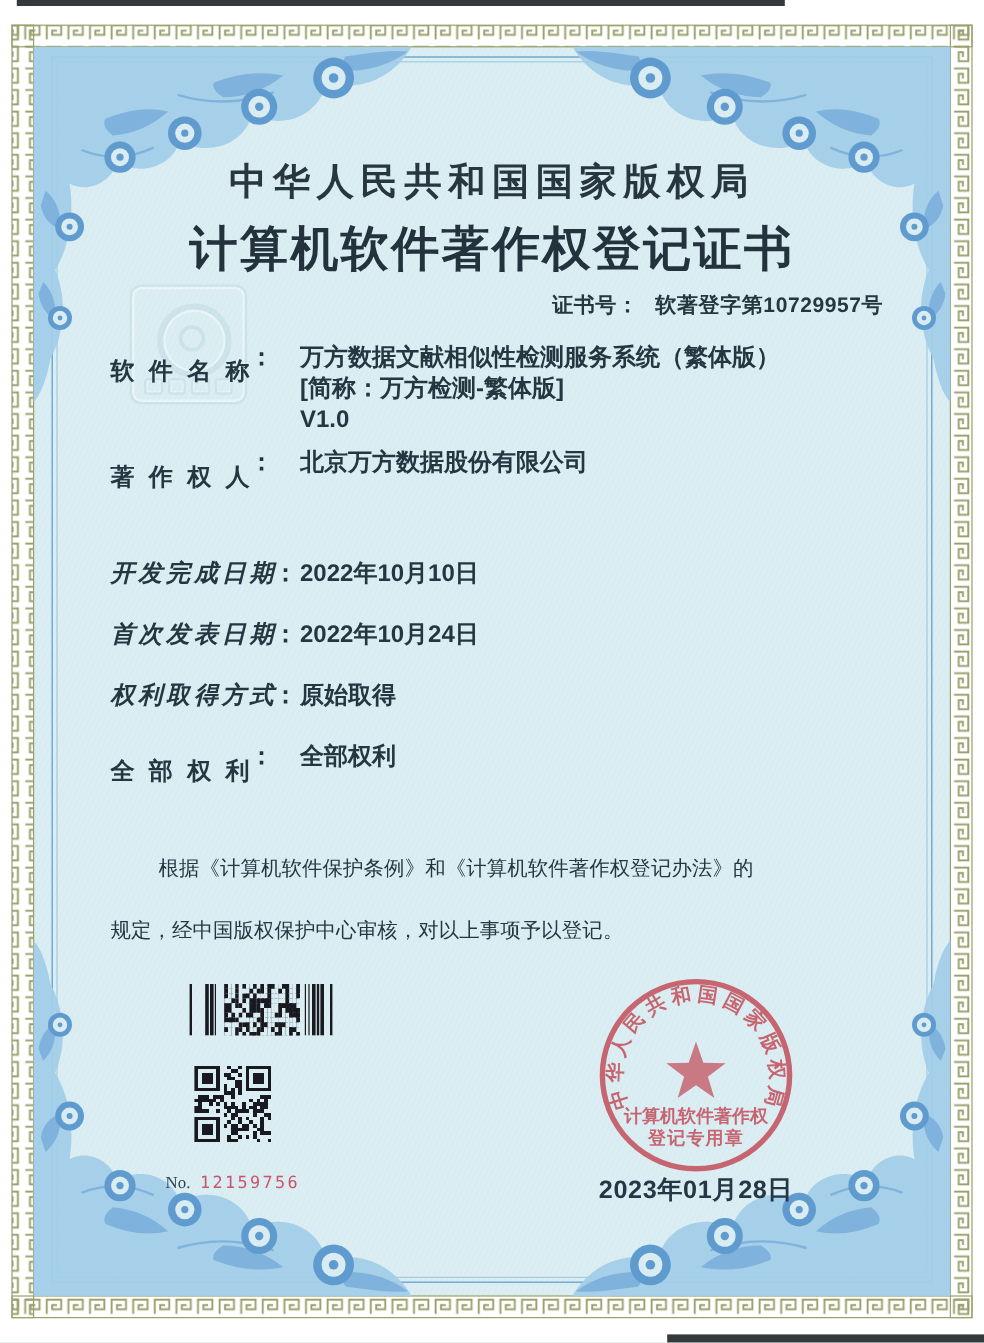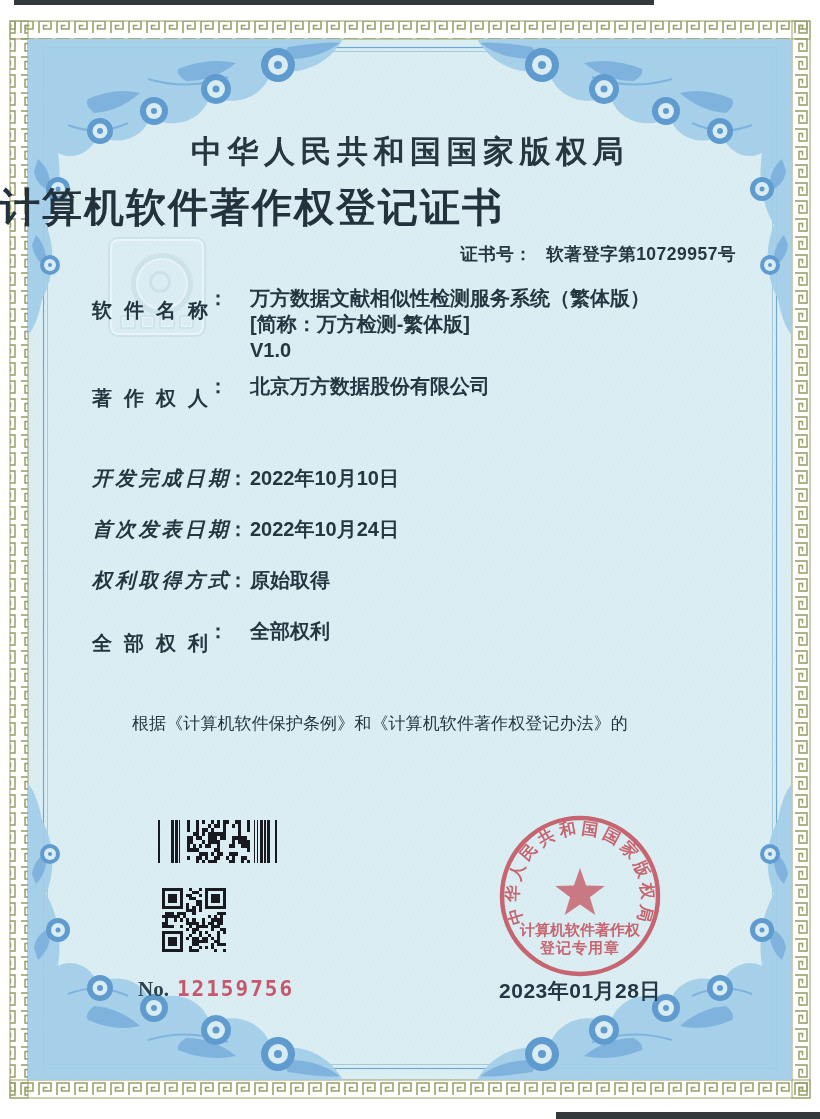--- a/index.html
+++ b/index.html
@@ -17,35 +17,35 @@
         border:2px solid rgba(163,195,207,.45);box-shadow:inset 0 0 0 2px rgba(255,255,255,.75);}
   #watermark .ring{position:absolute;left:50%;top:42%;width:52px;height:52px;margin:-26px 0 0 -26px;border-radius:50%;
         border:5px solid rgba(163,195,207,.45);box-shadow:inset 0 0 0 2px rgba(255,255,255,.7);}
   #watermark .dot{position:absolute;left:50%;top:42%;width:16px;height:16px;margin:-8px 0 0 -8px;border-radius:50%;
         border:3px solid rgba(163,195,207,.5);}
   #watermark .pills{position:absolute;left:10px;right:10px;bottom:6px;display:flex;gap:4px;justify-content:center;}
   #watermark .pills i{width:14px;height:10px;border-radius:3px;border:2px solid rgba(163,195,207,.4);
         box-shadow:inset 0 0 0 1px rgba(255,255,255,.7);}
   
   #authority{left:0;top:131px;width:100%;text-align:center;font-size:31px;font-weight:bold;letter-spacing:5.5px;color:#27363f;}
-  #main-title{left:0;top:180px;width:100%;font-size:40px;font-weight:bold;letter-spacing:2px;color:#23323c;}
+  #main-title{left:0;top:180px;width:100%;text-align:center;font-size:40px;font-weight:bold;letter-spacing:2px;color:#23323c;}
   #certno{top:242px;right:84px;font-size:17.5px;font-weight:bold;letter-spacing:.5px;color:#25363f;}
   #certno .gap{display:inline-block;width:14px;}
   
   .row{position:absolute;left:92px;right:40px;font-size:20px;font-weight:bold;line-height:26px;color:#243741;}
   .lbl{display:inline-block;text-align:justify;text-align-last:justify;vertical-align:top;}
   .w4{width:116px;margin-top:12px;} .w6{width:136px;font-style:italic;}
   .val{position:absolute;left:158px;top:0;white-space:nowrap;}
   
   .stmt{position:absolute;font-size:17px;font-weight:normal;letter-spacing:.1px;white-space:nowrap;color:#243741;}
   
   #barcode{left:157px;top:820px;}
   #qr{left:162px;top:888px;}
   
-  #serial{left:138px;top:977px;font-size:21px;font-weight:bold;}
+  #serial{left:138px;top:977px;font-size:14px;font-weight:normal;}
   #serial .prefix{font-family:"Liberation Serif","DejaVu Serif",serif;color:#2b4350;}
   #serial .num{font-family:"DejaVu Sans Mono","Liberation Mono",monospace;color:#c8566a;letter-spacing:2px;margin-left:8px;}
   
   #seal{left:495px;top:811px;}
   #issue-date{left:495px;top:977px;width:170px;text-align:center;font-size:21px;font-weight:bold;
         letter-spacing:.5px;color:#233844;}
 </style>
 </head>
 <body>
 
@@ -164,20 +164,21 @@
     <span class="val">原始取得</span>
   </div>
 
   <div class="row" style="top:618px">
     <span class="lbl w4">全部权利</span><span>：</span>
     <span class="val">全部权利</span>
   </div>
 
 
   <div class="stmt" style="left:132px;top:712px">根据《计算机软件保护条例》和《计算机软件著作权登记办法》的</div>
+  <div class="stmt" style="left:92px;top:764px">规定，经中国版权保护中心审核，对以上事项予以登记。</div>
 
   <svg class="abs" id="barcode" width="123" height="43" viewBox="0 0 123 43">
       <rect x="1" y="0" width="2" height="43" fill="#181a20"></rect>
       <rect x="14" y="0" width="3" height="43" fill="#181a20"></rect>
       <rect x="18" y="0" width="3" height="43" fill="#181a20"></rect>
       <rect x="22" y="0" width="1" height="43" fill="#181a20"></rect>
       <rect x="30" y="0" width="1" height="43" fill="#181a20"></rect>
       <rect x="34" y="0" width="3" height="43" fill="#181a20"></rect>
       <rect x="48" y="0" width="1" height="43" fill="#181a20"></rect>
       <rect x="50" y="0" width="2" height="43" fill="#181a20"></rect>

